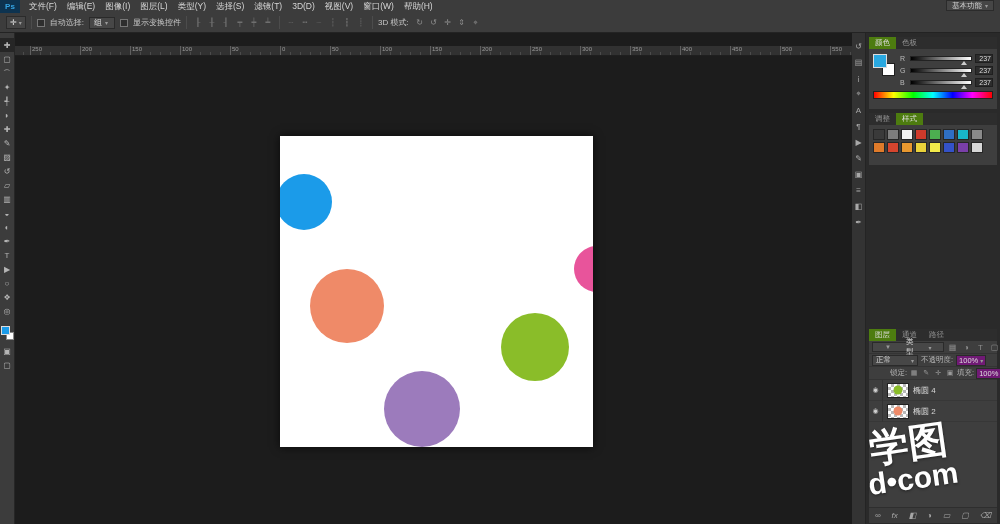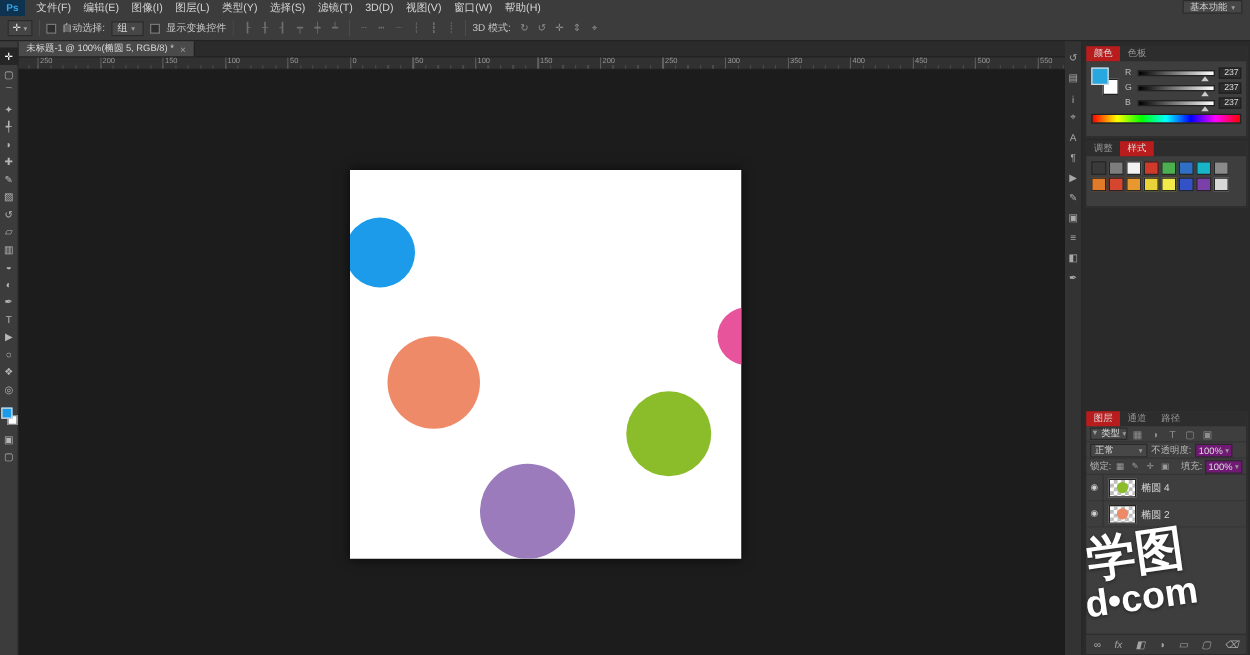--- a/index.html
+++ b/index.html
@@ -68,21 +68,21 @@
   
   #right { position:absolute; right:0; top:33px; width:148px; bottom:0; background:#2a2a2a; }
   #dock-strip { position:absolute; left:0; top:0; width:14px; bottom:0; background:#333;
     border-right:1px solid #242424; display:flex; flex-direction:column; align-items:center; padding-top:7px; gap:4px; }
   .strip-icon { width:13px; height:12px; display:flex; align-items:center; justify-content:center;
     font-size:8px; color:#a8a8a8; }
   #panels { position:absolute; left:14px; top:0; right:0; bottom:0; background:#2a2a2a; }
   .panel { position:absolute; left:2px; right:2px; background:#3e3e3e; border:1px solid #2a2a2a; }
   .panel-tabs { height:12px; background:#2d2d2d; display:flex; font-size:7.5px; }
   .ptab { padding:0 6px; line-height:12px; color:#969696; white-space:nowrap; }
-  .ptab[data-active="true"] { background:#b91c1c; color:#ddd; }
+  .ptab[data-active="true"] { background:#4d7c0f; color:#ddd; }
   
   #color-panel { top:3px; height:74px; }
   .color-body { display:flex; padding:5px 4px 2px 4px; gap:5px; }
   .cp-swatches { position:relative; width:22px; height:22px; }
   .cp-bg { position:absolute; right:0; bottom:0; width:13px; height:13px; border:1px solid #1f1f1f; }
   .cp-fg { position:absolute; left:0; top:0; width:14px; height:14px; border:1px solid #dcdcdc; }
   .sliders { flex:1; display:flex; flex-direction:column; gap:3px; }
   .slider-row { display:flex; align-items:center; gap:3px; height:9px; }
   .ch { width:7px; font-size:7px; color:#bbb; }
   .bar { flex:1; height:5px; background:linear-gradient(90deg,#000,#fff); border:1px solid #222; position:relative; }
@@ -93,30 +93,30 @@
   .spectrum { height:8px; margin:2px 4px 4px 4px;
     background:linear-gradient(90deg,#f00,#ff0,#0f0,#0ff,#00f,#f0f,#f00); border:1px solid #222; }
   
   #styles-panel { top:79px; height:54px; }
   .chip-grid { display:flex; flex-wrap:wrap; gap:2px; padding:4px; }
   .chip { width:12px; height:11px; border:1px solid #262626; }
   
   #layers-panel { top:295px; bottom:0; }
   .lp-filter { height:13px; display:flex; align-items:center; gap:2px; padding:0 3px;
     border-bottom:1px solid #343434; font-size:7.5px; }
-  .filter-select { display:flex; align-items:center; gap:2px; background:#474747; border:1px solid #2a2a2a;
-    height:10px; padding:0 0; color:#ddd; }
+  .filter-select { display:flex; align-items:center; gap:15px; background:#474747; border:1px solid #2a2a2a;
+    height:10px; padding:0 12px; color:#ddd; }
   .lp-blend { height:13px; display:flex; align-items:center; gap:3px; padding:0 3px;
     border-bottom:1px solid #343434; font-size:7.5px; }
   .blend-select { display:flex; align-items:center; justify-content:space-between; gap:3px;
     background:#474747; border:1px solid #2a2a2a; height:11px; padding:0 3px; width:46px; color:#ddd; }
   .mini-label { color:#b5b5b5; white-space:nowrap; }
   .mini-box { display:flex; align-items:center; gap:2px; background:#701a75; border:1px solid #2a2a2a;
     height:11px; padding:0 2px; color:#ddd; }
-  .lp-lock { height:13px; display:flex; align-items:center; gap:2px; padding:0 3px;
+  .lp-lock { height:13px; display:flex; align-items:center; gap:2px; padding:0 21px;
     border-bottom:1px solid #343434; font-size:7.5px; }
   .lock-icon { width:10px; height:10px; display:flex; align-items:center; justify-content:center;
     font-size:7px; color:#9a9a9a; }
   .layers-list { position:absolute; left:0; right:0; top:51px; bottom:16px; overflow:hidden; }
   .layer-row { height:21px; display:flex; align-items:center; border-bottom:1px solid #373737; }
   .layer-row[data-selected="true"] { background:#2b71ba; }
   .layer-row[data-selected="true"] .layer-name { color:#fff; }
   .eye-cell { width:14px; height:21px; border-right:1px solid #333; display:flex; align-items:center;
     justify-content:center; font-size:7px; color:#cfcfcf; }
   .thumb { width:22px; height:15px; margin:0 4px; background-color:#fff; border:1px solid #222;
@@ -238,26 +238,20 @@
       <span class="fg-swatch" style="background: rgb(27, 155, 233);"></span>
     </div>
     <div style="display:flex;flex-direction:column;margin-top:4px;">
 
     <span class="tool">▣</span>
         <span class="tool">▢</span>
       </div>
   </div>
 
   <div id="center">
-    <div id="tab-bar">
-      <div class="doc-tab">
-        <span>未标题-1 @ 100%(椭圆 5, RGB/8) *</span>
-        <span class="tab-close">×</span>
-      </div>
-    </div>
     <div id="ruler">
 
     <span class="tick" style="left: 15px;">250</span>
         <span class="tick" style="left: 65px;">200</span>
         <span class="tick" style="left: 115px;">150</span>
         <span class="tick" style="left: 165px;">100</span>
         <span class="tick" style="left: 215px;">50</span>
         <span class="tick" style="left: 265px;">0</span>
         <span class="tick" style="left: 315px;">50</span>
         <span class="tick" style="left: 365px;">100</span>

